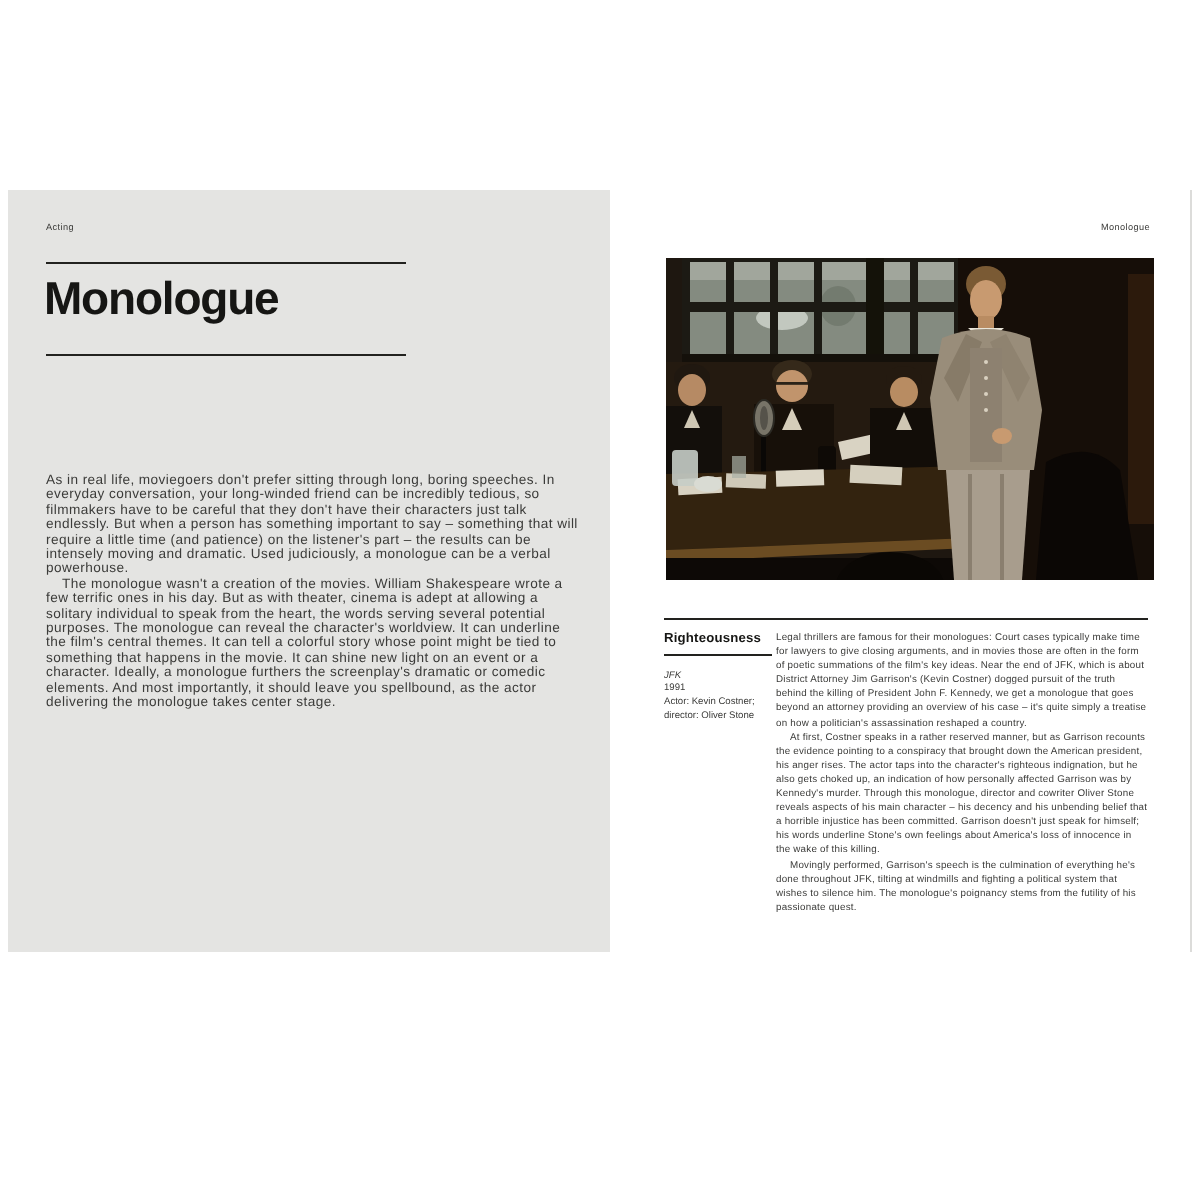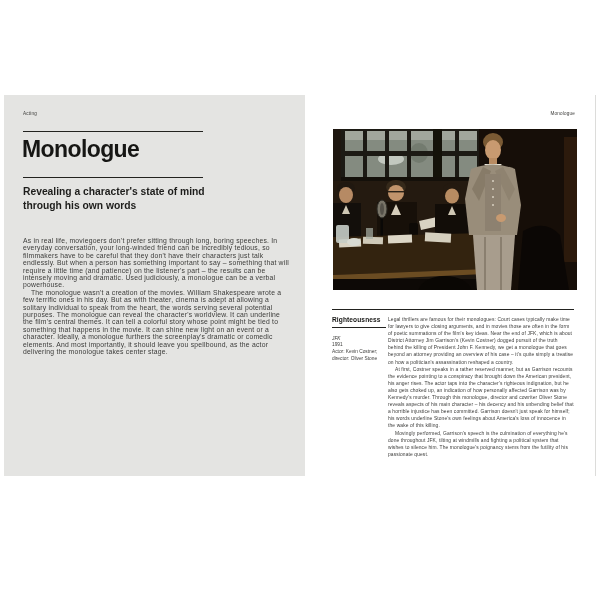--- a/index.html
+++ b/index.html
@@ -65,21 +65,20 @@
 </head>
 <body>
 
 <div class="spread">
 
   <div class="page-left">
     <div class="running-head">Acting</div>
     <div class="rule rule-a"></div>
     <h1 class="page-title">Monologue</h1>
     <div class="rule rule-b"></div>
-    <div class="subtitle">Revealing a character's state of mind through his own words</div>
     <div class="body-block">
       <p>As in real life, moviegoers don't prefer sitting through long, boring speeches. In everyday conversation, your long-winded friend can be incredibly tedious, so filmmakers have to be careful that they don't have their characters just talk endlessly. But when a person has something important to say – something that will require a little time (and patience) on the listener's part – the results can be intensely moving and dramatic. Used judiciously, a monologue can be a verbal powerhouse.</p>
       <p class="indent">The monologue wasn't a creation of the movies. William Shakespeare wrote a few terrific ones in his day. But as with theater, cinema is adept at allowing a solitary individual to speak from the heart, the words serving several potential purposes. The monologue can reveal the character's worldview. It can underline the film's central themes. It can tell a colorful story whose point might be tied to something that happens in the movie. It can shine new light on an event or a character. Ideally, a monologue furthers the screenplay's dramatic or comedic elements. And most importantly, it should leave you spellbound, as the actor delivering the monologue takes center stage.</p>
     </div>
     <div class="page-number">22</div>
   </div>
 
   <div class="page-right">
     <div class="running-head">Monologue</div>
 

